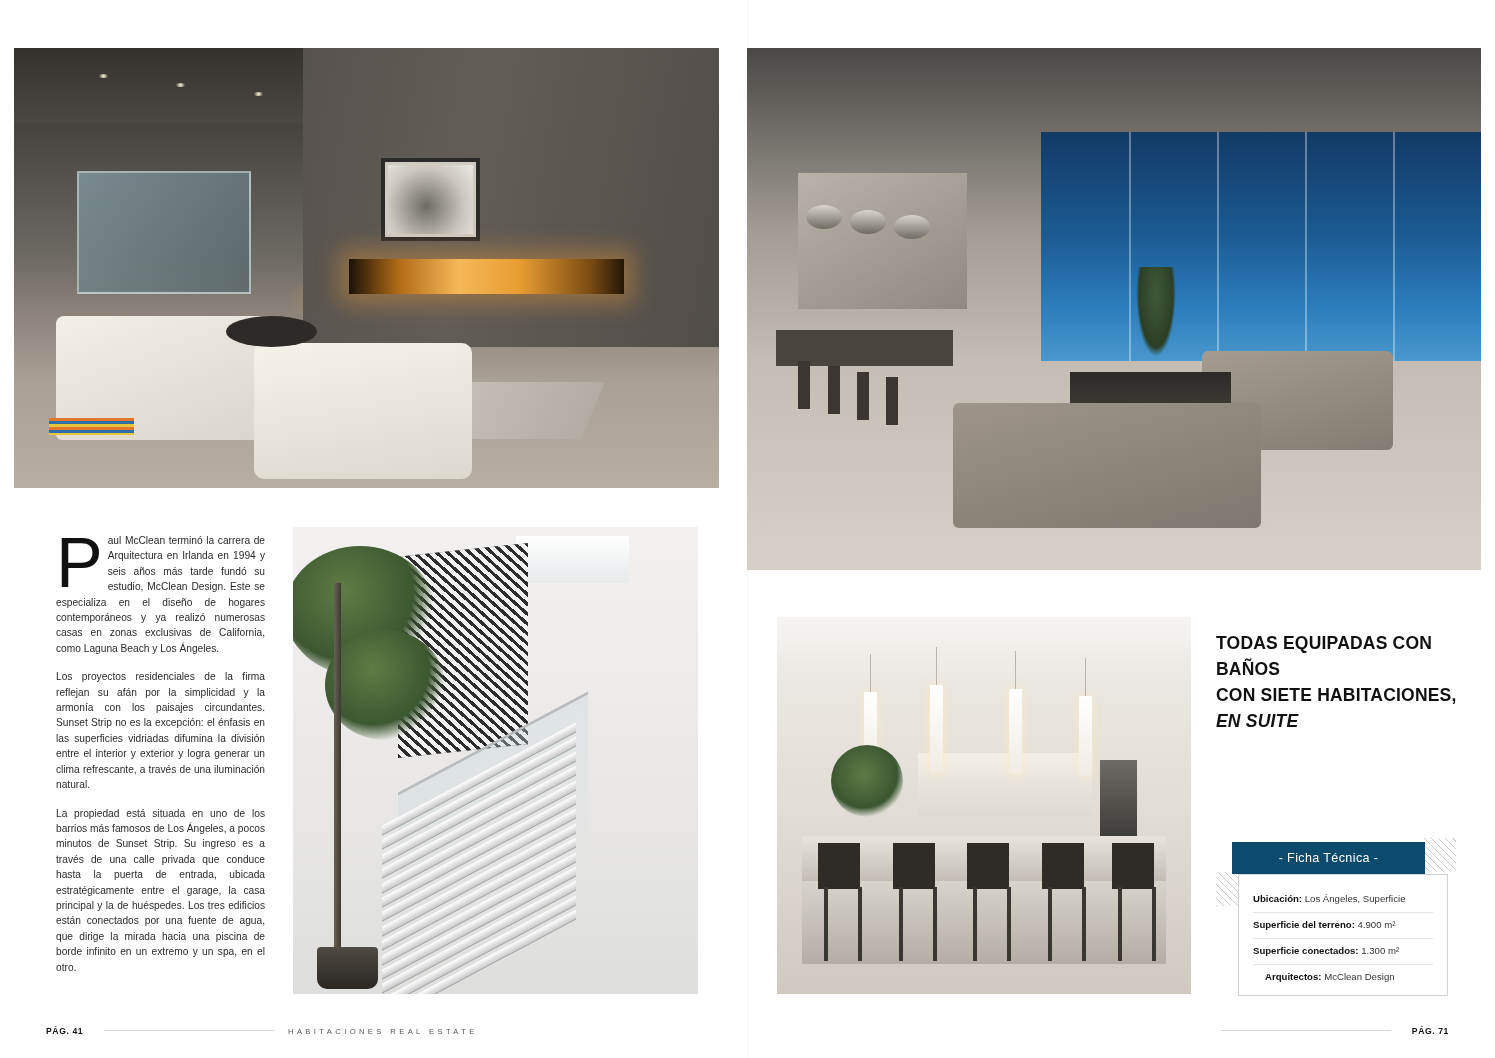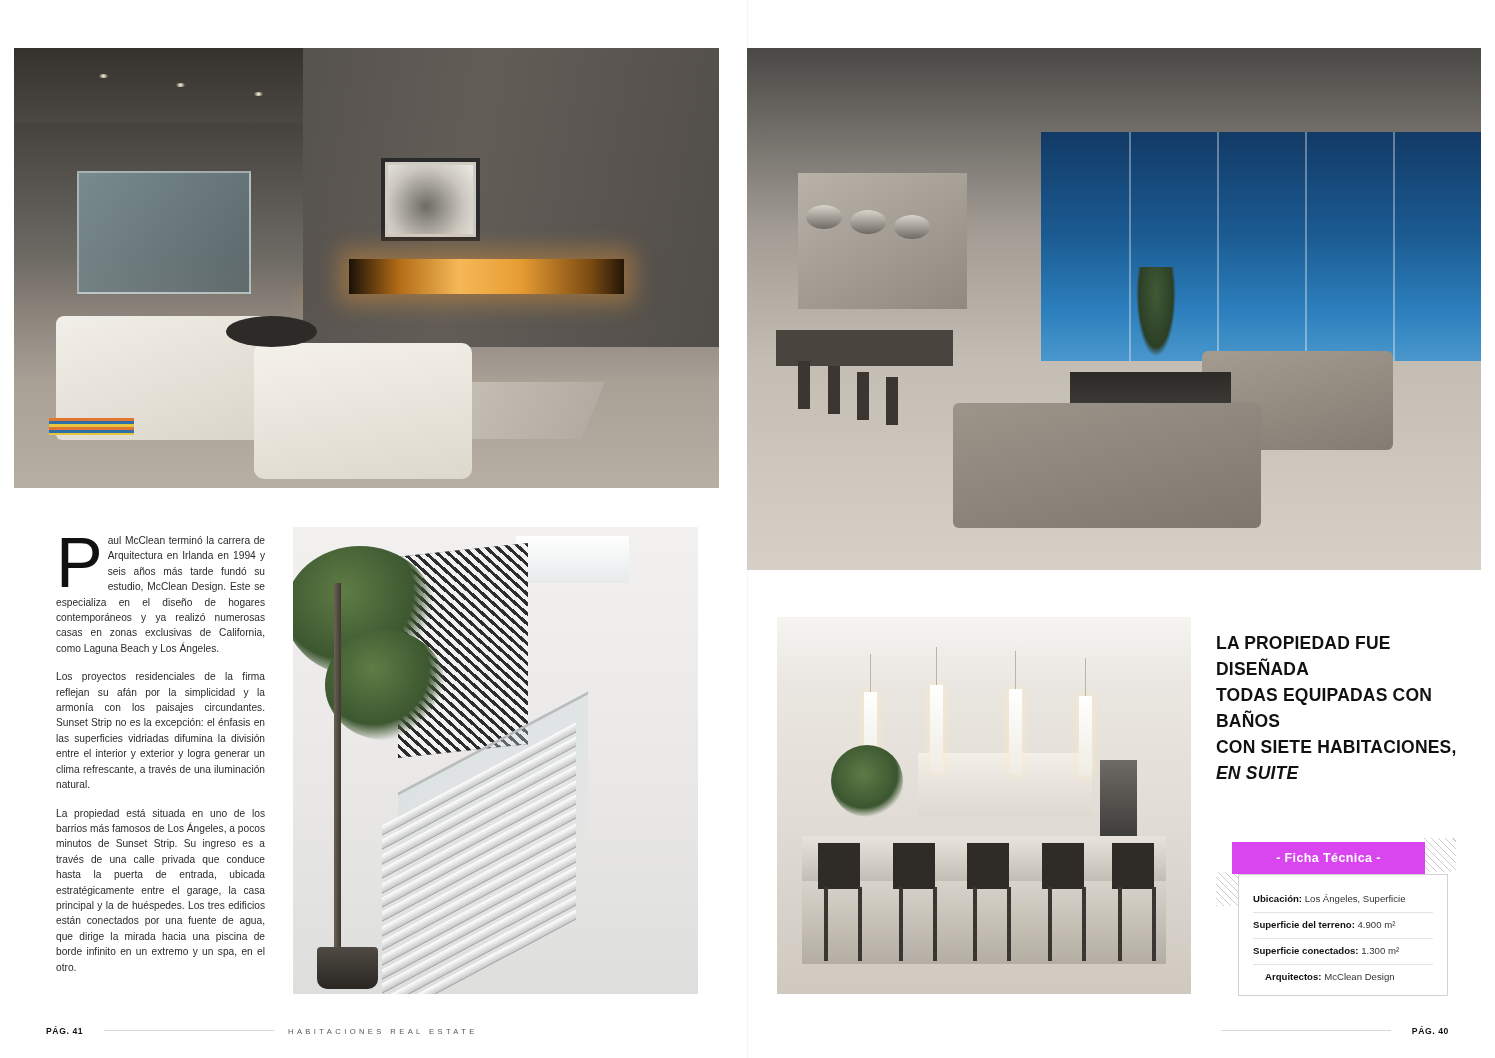--- a/index.html
+++ b/index.html
@@ -287,24 +287,24 @@
     position: absolute;
     width: 34px; height: 34px;
     background: repeating-linear-gradient(45deg,#cfcfcf 0 1px,#ffffff 1px 5px);
   }
   .ficha-hatch.tr { right: 6px; top: 0px; }
   .ficha-hatch.bl { left: 0px; top: 34px; }
   .ficha-title {
     position: absolute;
     left: 16px; top: 4px;
     width: 193px; height: 32px;
-    background: #d946ef;
+    background: #0c4a6e;
     color: #ffffff;
     font-size: 12.5px;
-    font-weight: bold;
+    font-weight: normal;
     letter-spacing: 0.4px;
     display: flex;
     align-items: center;
     justify-content: center;
   }
   .ficha-box {
     position: absolute;
     left: 22px; top: 36px;
     width: 210px; height: 122px;
     background: #ffffff;
@@ -444,21 +444,20 @@
     <div class="stoolk" style="left:81%; top:60%;"></div>
   </div>
 
   <div class="body-col">
     <p><span class="dropcap">P</span><span>aul McClean terminó la carrera de Arquitectura en Irlanda en 1994 y seis años más tarde fundó su estudio, McClean Design. Este se especializa en el diseño de hogares contemporáneos y ya realizó numerosas casas en zonas exclusivas de California, como Laguna Beach y Los Ángeles.</span></p>
     <p>Los proyectos residenciales de la firma reflejan su afán por la simplicidad y la armonía con los paisajes circundantes. Sunset Strip no es la excepción: el énfasis en las superficies vidriadas difumina la división entre el interior y exterior y logra generar un clima refrescante, a través de una iluminación natural.</p>
     <p>La propiedad está situada en uno de los barrios más famosos de Los Ángeles, a pocos minutos de Sunset Strip. Su ingreso es a través de una calle privada que conduce hasta la puerta de entrada, ubicada estratégicamente entre el garage, la casa principal y la de huéspedes. Los tres edificios están conectados por una fuente de agua, que dirige la mirada hacia una piscina de borde infinito en un extremo y un spa, en el otro.</p>
   </div>
 
   <div class="pullquote">
-    <div>LA PROPIEDAD FUE DISEÑADA</div>
     <div>TODAS EQUIPADAS CON BAÑOS</div>
     <div>CON SIETE HABITACIONES,</div>
     <div class="ensuite">EN SUITE</div>
   </div>
 
   <div class="ficha-wrap">
     <div class="ficha-hatch tr"></div>
     <div class="ficha-hatch bl"></div>
     <div class="ficha-title">- Ficha Técnica -</div>
     <div class="ficha-box">
@@ -478,15 +477,15 @@
         <b>Arquitectos:</b>
         <span>McClean Design</span>
       </div>
     </div>
   </div>
 
   <div class="footer-left">PÁG. 41</div>
   <div class="footer-rule-l"></div>
   <div class="footer-center">HABITACIONES REAL ESTATE</div>
   <div class="footer-rule-r"></div>
-  <div class="footer-right">PÁG. 40</div>
+  <div class="footer-right">PÁG. 71</div>
 
 </div>
 
 </body></html>

